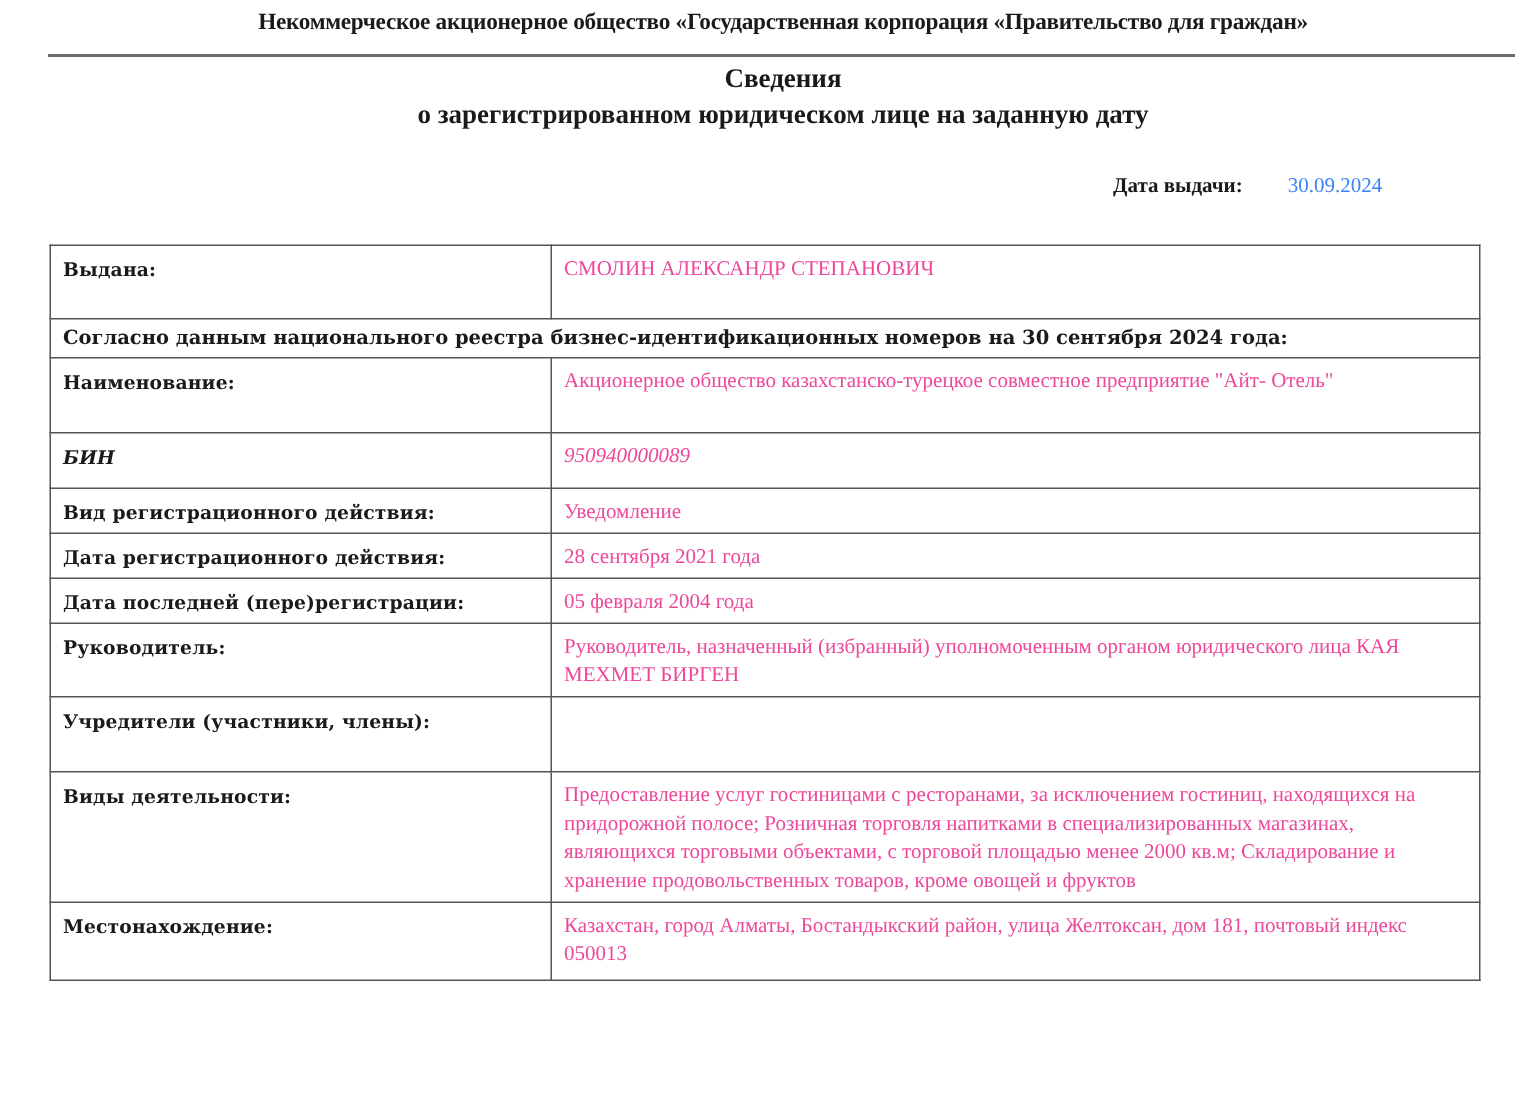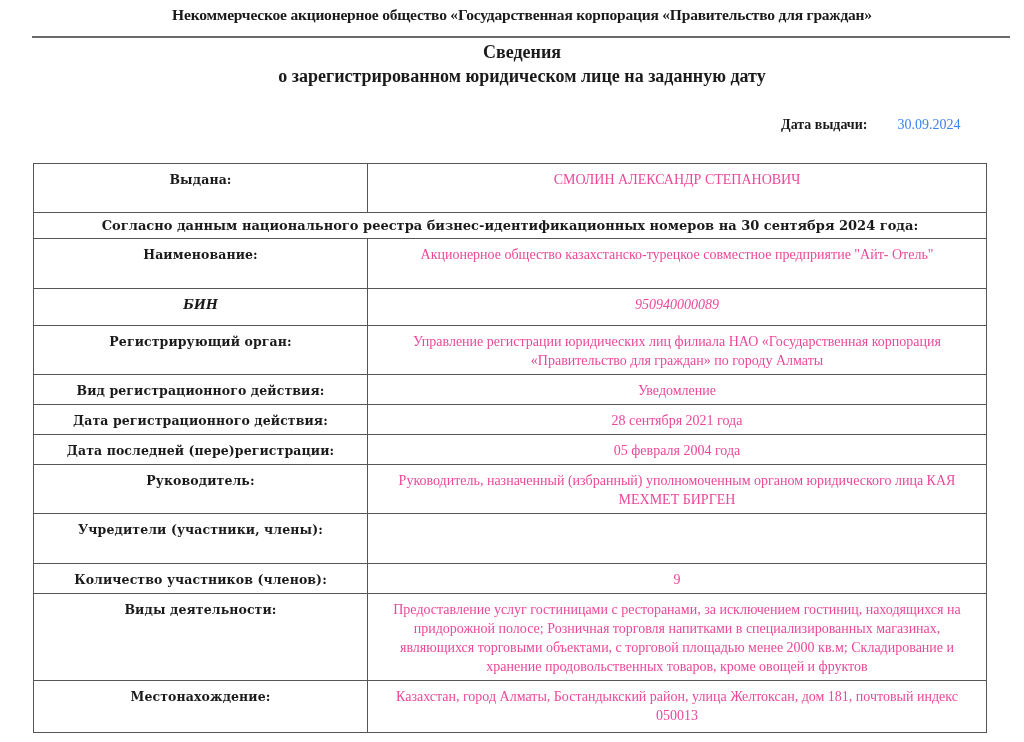--- a/index.html
+++ b/index.html
@@ -38,36 +38,35 @@
       font-size: 18px;
       line-height: 24px;
     }
     .issue-date {
       position: absolute;
       top: 117px; left: 742px;
       font-size: 14px;
       display: flex;
       gap: 30px;
     }
-    .issue-date .lbl { font-weight: bold; margin-left: 39px; }
+    .issue-date .lbl { font-weight: bold; }
     .issue-date .val { color: #3b82f6; }
 
     .reg-table {
       position: absolute;
       left: 33px; top: 163px;
       width: 954px;
       border-collapse: collapse;
       font-size: 14px;
     }
     .reg-table td {
       border: 1.5px solid #555;
       vertical-align: top;
       padding: 6px 8px 4px 8px;
       line-height: 19px;
-      text-align: center;
     }
     .reg-table td.label {
       width: 334px;
       font-family: "DejaVu Serif", serif;
       font-weight: bold;
       font-size: 12.5px;
       letter-spacing: 0.1px;
     }
     .reg-table td.value { color: #ec4899; }
     .reg-table td.section {
@@ -108,48 +107,40 @@
       <td class="section" colspan="2">Согласно данным национального реестра бизнес-идентификационных номеров на 30 сентября 2024 года:</td>
     </tr>
     <tr class="h-50">
       <td class="label">Наименование:</td>
       <td class="value">Акционерное общество казахстанско-турецкое совместное предприятие "Айт- Отель"</td>
     </tr>
     <tr class="h-37">
       <td class="label">БИН</td>
       <td class="value">950940000089</td>
     </tr>
-    <tr class="h-43">
-      <td class="label">Регистрирующий орган:</td>
-      <td class="value">Управление регистрации юридических лиц филиала НАО «Государственная корпорация «Правительство для граждан» по городу Алматы</td>
-    </tr>
     <tr class="h-25">
       <td class="label">Вид регистрационного действия:</td>
       <td class="value">Уведомление</td>
     </tr>
     <tr class="h-25">
       <td class="label">Дата регистрационного действия:</td>
       <td class="value">28 сентября 2021 года</td>
     </tr>
     <tr class="h-25">
       <td class="label">Дата последней (пере)регистрации:</td>
       <td class="value">05 февраля 2004 года</td>
     </tr>
     <tr class="h-44">
       <td class="label">Руководитель:</td>
       <td class="value">Руководитель, назначенный (избранный) уполномоченным органом юридического лица КАЯ МЕХМЕТ БИРГЕН</td>
     </tr>
     <tr class="h-50">
       <td class="label">Учредители (участники, члены):</td>
       <td class="value"></td>
     </tr>
-    <tr class="h-25">
-      <td class="label">Количество участников (членов):</td>
-      <td class="value">9</td>
-    </tr>
     <tr class="h-72">
       <td class="label">Виды деятельности:</td>
       <td class="value">Предоставление услуг гостиницами с ресторанами, за исключением гостиниц, находящихся на придорожной полосе; Розничная торговля напитками в специализированных магазинах, являющихся торговыми объектами, с торговой площадью менее 2000 кв.м; Складирование и хранение продовольственных товаров, кроме овощей и фруктов</td>
     </tr>
     <tr class="h-52">
       <td class="label">Местонахождение:</td>
       <td class="value">Казахстан, город Алматы, Бостандыкский район, улица Желтоксан, дом 181, почтовый индекс 050013</td>
     </tr>
   </tbody>
 </table>

